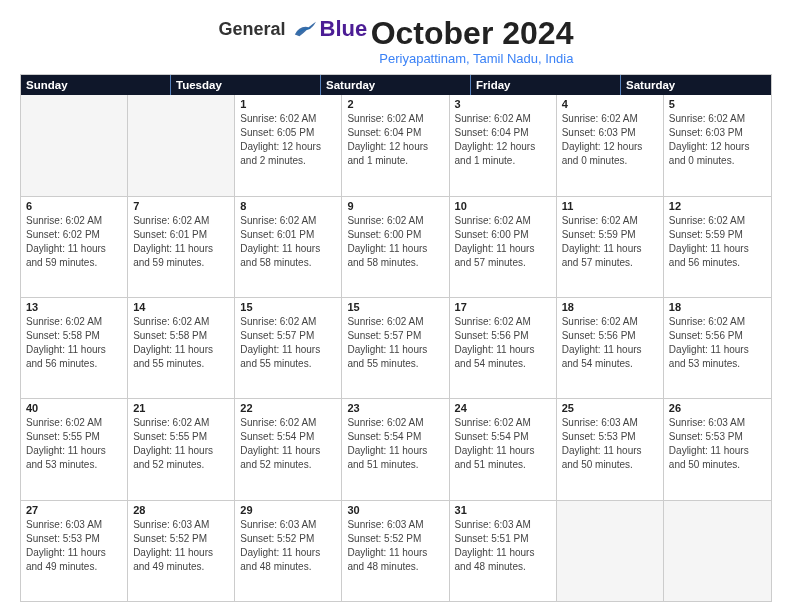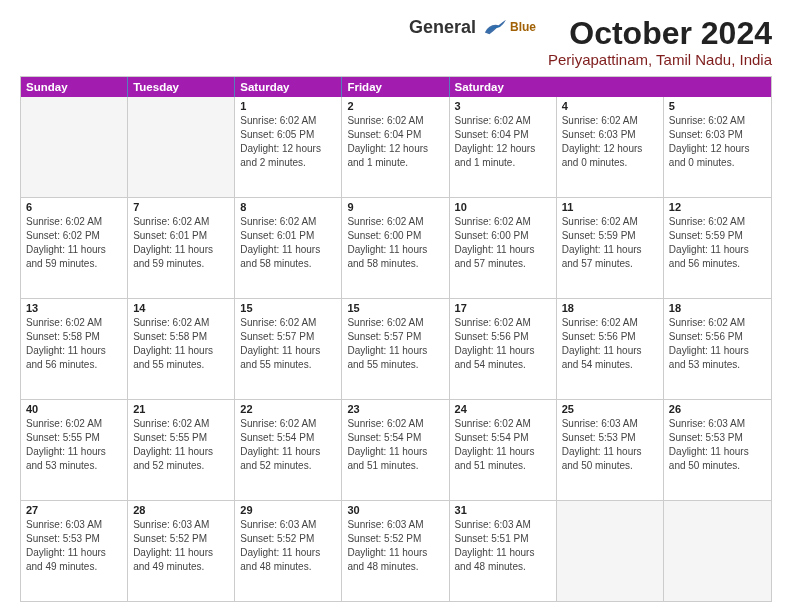--- a/index.html
+++ b/index.html
@@ -12,73 +12,73 @@
     }
     .page {
       width: 792px;
       height: 612px;
       padding: 16px 20px 10px 20px;
       display: flex;
       flex-direction: column;
     }
     .header {
       display: flex;
-      justify-content: flex-end;
+      justify-content: center;
       align-items: flex-start;
       margin-bottom: 8px;
     }
     .logo {
       display: flex;
       flex-direction: column;
       align-items: flex-start;
     }
     .logo-text {
       display: flex;
       align-items: center;
       gap: 2px;
     }
     .logo-general {
       font-size: 18px;
       font-weight: bold;
       color: #333;
     }
     .logo-blue {
-      font-size: 12px;
-      font-weight: bold;
-      color: #a16207;
+      font-size: 22px;
+      font-weight: bold;
+      color: #4c1d95;
     }
     .logo-bird {
       width: 28px;
       height: 22px;
       margin-left: 2px;
     }
     .title-area {
       text-align: right;
     }
     .month-title {
       font-size: 32px;
       font-weight: bold;
       color: #222;
       line-height: 1.1;
     }
     .location-title {
-      font-size: 15px;
-      color: #7f1d1d;
+      font-size: 13px;
+      color: #3b82f6;
       margin-left: 12px;
     }
     .calendar {
       flex: 1;
       display: flex;
       flex-direction: column;
       border: 1px solid #ccc;
     }
     .cal-header {
       display: grid;
-      grid-template-columns: repeat(7, 1fr);
-      background: #a21caf;
+      grid-template-columns: repeat(5, 1fr);
+      background: #0f172a;
     }
     .cal-header-cell {
       color: #fff;
       font-size: 11.5px;
       font-weight: bold;
       padding: 4px 5px;
       text-align: left;
       border-right: 1px solid #5580bb;
     }
     .cal-header-cell:last-child {

